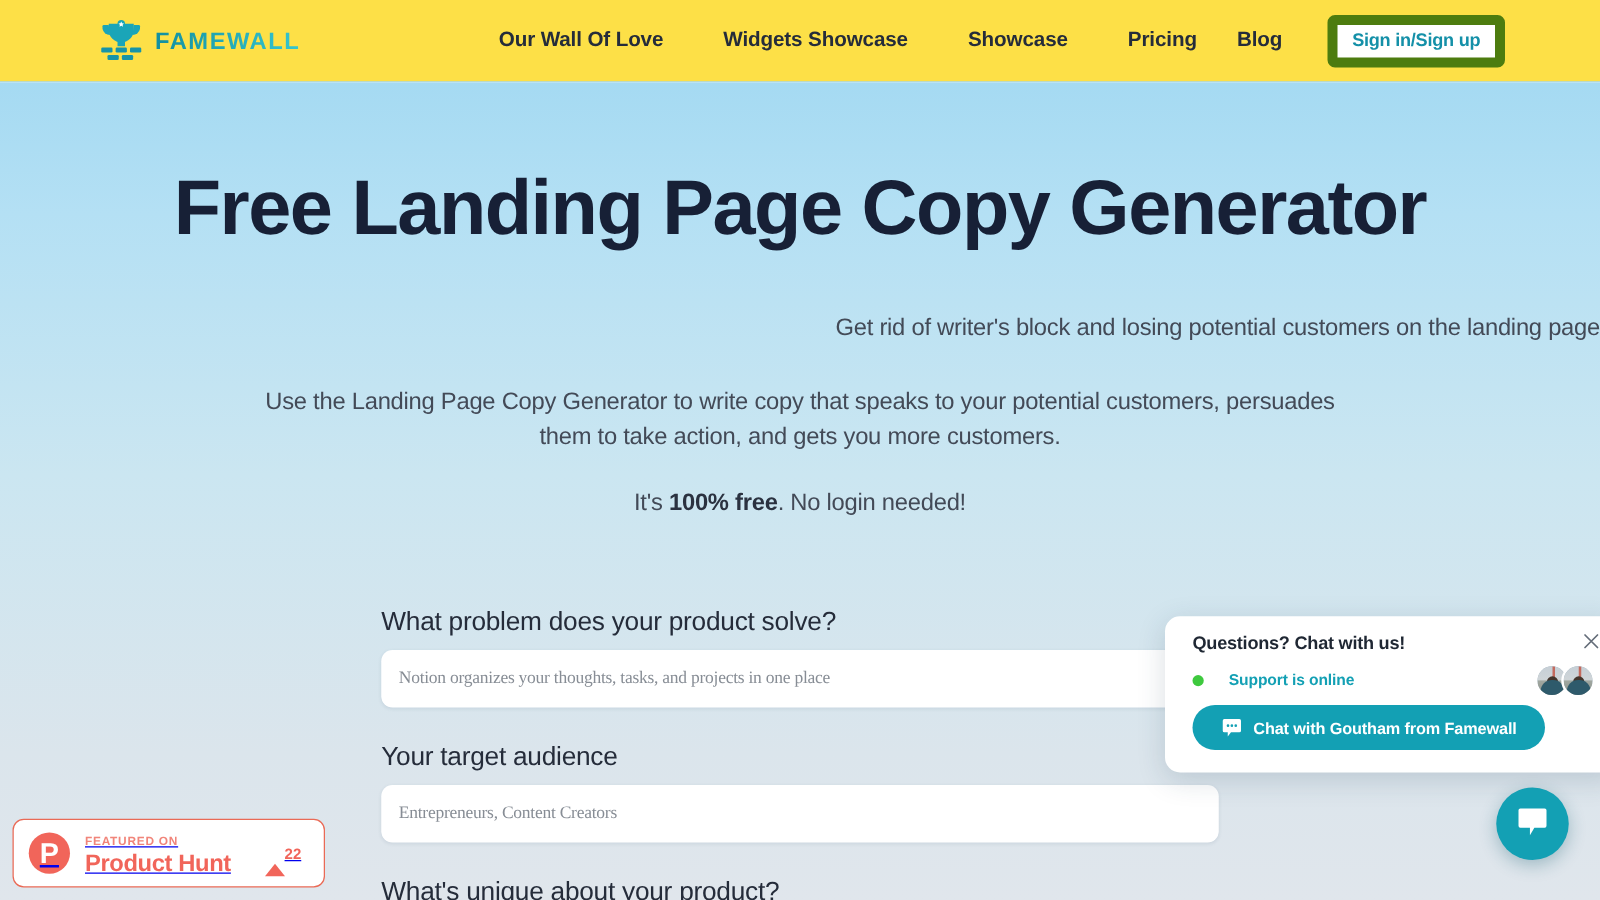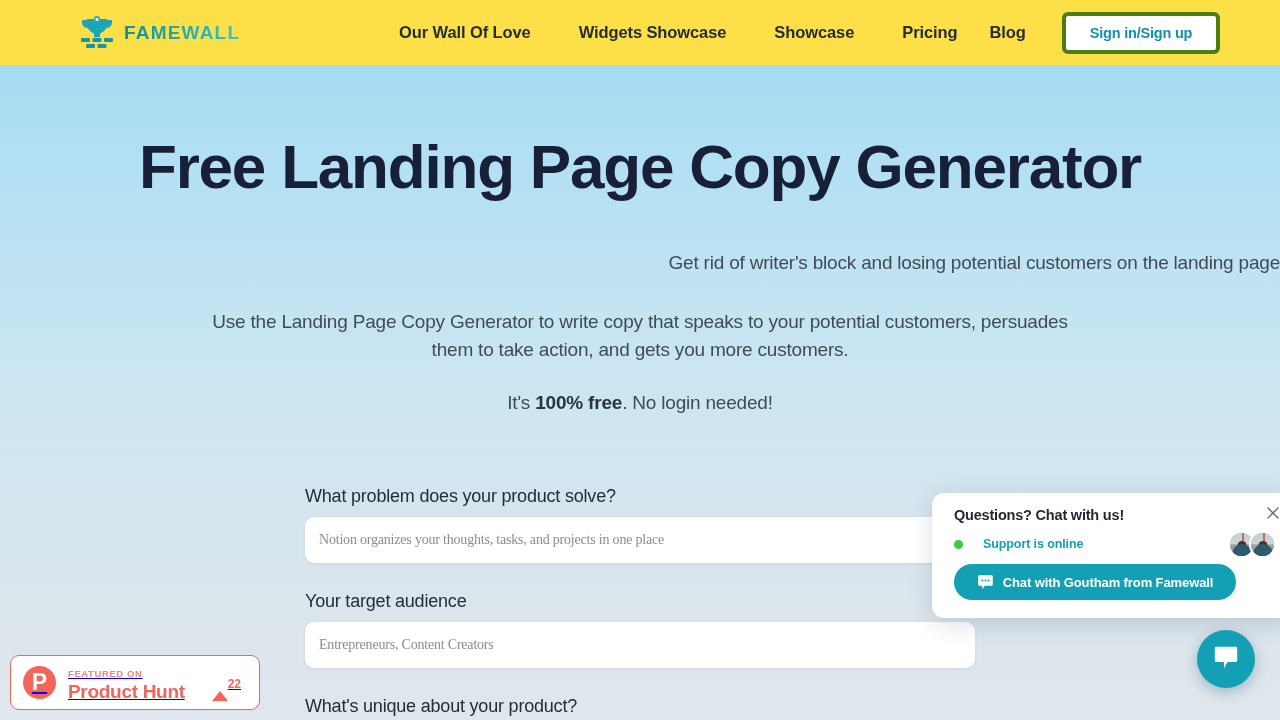--- a/index.html
+++ b/index.html
@@ -60,23 +60,23 @@
   }
   .nav-gap-1 { margin-right: 48px; }
   .nav-gap-2 { margin-right: 48px; }
   .nav-gap-3 { margin-right: 48px; }
   .nav-gap-4 { margin-right: 32px; }
 
   .signin-btn {
     position: absolute;
     left: 1062px;
     top: 12px;
-    width: 158px;
+    width: 142px;
     height: 42px;
-    border: 4px solid #4d7c0f;
+    border: 8px solid #4d7c0f;
     border-radius: 6px;
     background: #ffffff;
     color: #1490a8;
     font-family: "Liberation Sans", sans-serif;
     font-size: 14.5px;
     font-weight: 700;
     letter-spacing: -0.2px;
     cursor: pointer;
     display: flex;
     align-items: center;
@@ -150,21 +150,21 @@
   .sub-3 b { font-weight: 700; color: #2b3240; }
 
   
   .form-area {
     position: absolute;
     top: 420px;
     left: 305px;
     width: 670px;
   }
   .field-label {
-    font-size: 18px;
+    font-size: 21px;
     color: #252c3a;
     letter-spacing: -0.2px;
     margin-bottom: 10px;
     display: block;
   }
   .text-input {
     display: block;
     width: 670px;
     height: 46px;
     border: none;

